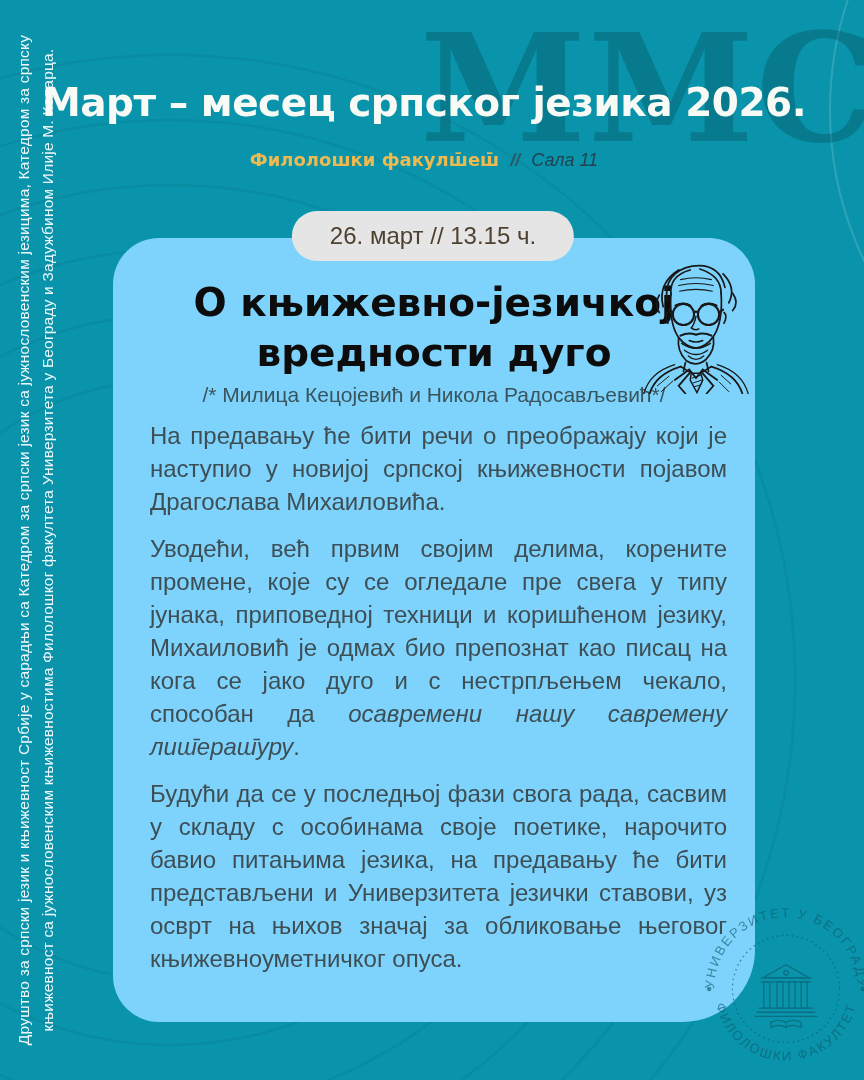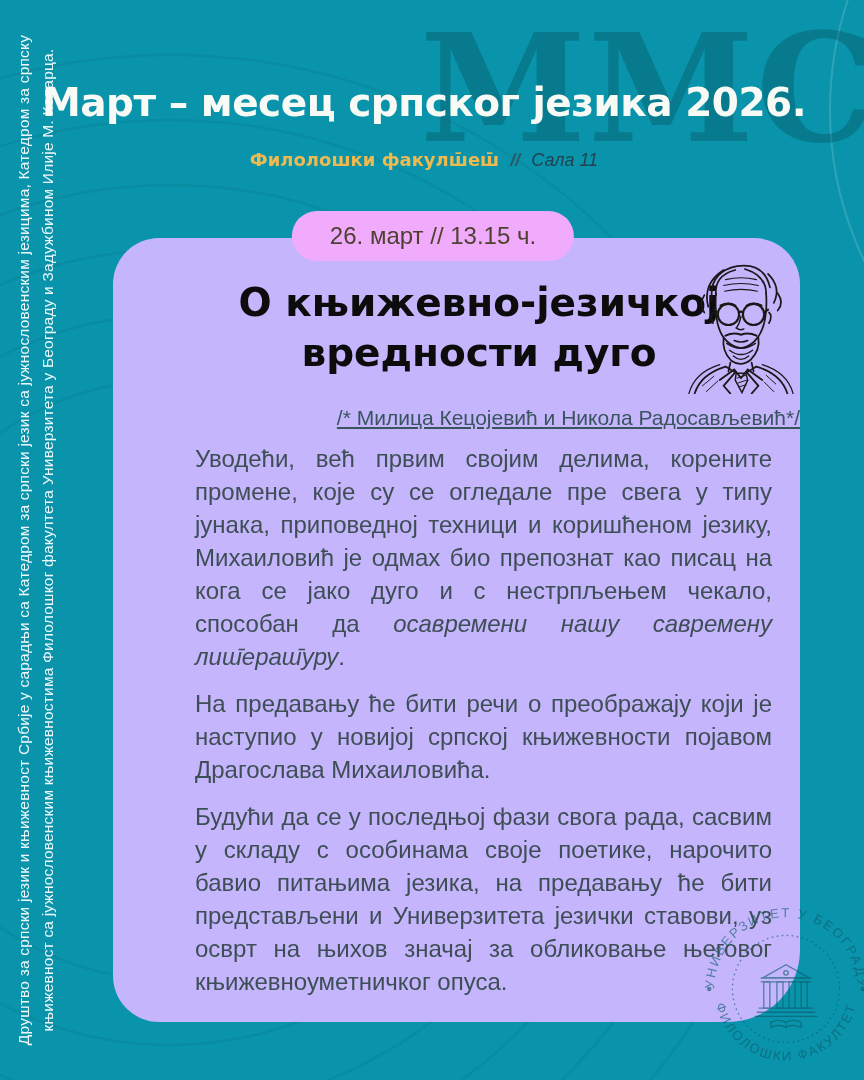--- a/index.html
+++ b/index.html
@@ -40,38 +40,38 @@
     font-family:"DejaVu Sans","Liberation Sans",sans-serif;
     color:#f7faf5;letter-spacing:-0.5px;
   }
   .header-sub{margin-top:24px;font-size:18px;}
   .venue{color:#eeba50;font-weight:bold;font-family:"DejaVu Sans","Liberation Sans",sans-serif;}
   .sep{color:#2a5a66;font-style:italic;font-weight:bold;padding:0 6px;}
   .room{color:#20434e;font-style:italic;}
   
   .card{
     position:absolute;left:113px;top:238px;width:642px;height:784px;
-    background:#c4b5fd;border-radius:46px 46px 72px 46px;
-    z-index:3;overflow:hidden;padding-left:45px;
+    background:#7dd3fc;border-radius:46px 46px 72px 46px;
+    z-index:3;overflow:hidden;
   }
   .badge{
     position:absolute;left:433px;top:211px;transform:translateX(-50%);
-    background:#f0abfc;color:#4f4130;
+    background:#e5e5e5;color:#4f4130;
     font-size:24px;padding:11px 38px;border-radius:28px;
     z-index:5;white-space:nowrap;
   }
   .portrait{position:absolute;top:20px;right:3px;width:112px;height:136px;z-index:4;}
   .event-title{
     margin:40px 14px 0;text-align:center;
     font-family:"DejaVu Sans","Liberation Sans",sans-serif;
     font-size:39px;line-height:50px;font-weight:bold;color:#0c0c0c;
   }
   .speakers{
-    margin-top:28px;text-align:right;
-    font-size:21px;color:#3a545d;text-decoration:underline;
+    margin-top:5px;text-align:center;
+    font-size:21px;color:#3a545d;
   }
   .body-text{margin:12px 28px 0 37px;}
   .body-text p{
     font-size:24px;line-height:33px;color:#3e4e55;
     text-align:justify;margin:0 0 14px;
   }
   .body-text em{font-style:italic;}
   
   .seal{position:absolute;left:690px;top:893px;width:192px;height:192px;z-index:6;opacity:0.62;}
 </style>
@@ -169,22 +169,22 @@
   </svg>
 
   <div class="event-title">
     <div>О књижевно-језичкој</div>
     <div>вредности дуго</div>
   </div>
 
   <div class="speakers">/* Милица Кецојевић и Никола Радосављевић*/</div>
 
   <div class="body-text">
+    <p>На предавању ће бити речи о преображају који је наступио у новијој српској књижевности појавом Драгослава Михаиловића.</p>
     <p><span>Уводећи, већ првим својим делима, корените промене, које су се огледале пре свега у типу јунака, приповедној техници и коришћеном језику, Михаиловић је одмах био препознат као писац на кога се јако дуго и с нестрпљењем чекало, способан да </span><em>осавремени нашу савремену лиш̄ераш̄уру</em><span>.</span></p>
-    <p>На предавању ће бити речи о преображају који је наступио у новијој српској књижевности појавом Драгослава Михаиловића.</p>
     <p>Будући да се у последњој фази свога рада, сасвим у складу с особинама своје поетике, нарочито бавио питањима језика, на предавању ће бити представљени и Универзитета језички ставови, уз осврт на њихов значај за обликовање његовог књижевноуметничког опуса.</p>
   </div>
 </div>
 
 <svg class="seal" viewBox="0 0 190 190" xmlns="http://www.w3.org/2000/svg">
   <defs>
     <path id="sealTopArc" d="M 24 95 A 71 71 0 0 1 166 95"></path>
     <path id="sealBottomArc" d="M 24 95 A 71 71 0 0 0 166 95"></path>
   </defs>
   <g fill="#0d5a6b">

